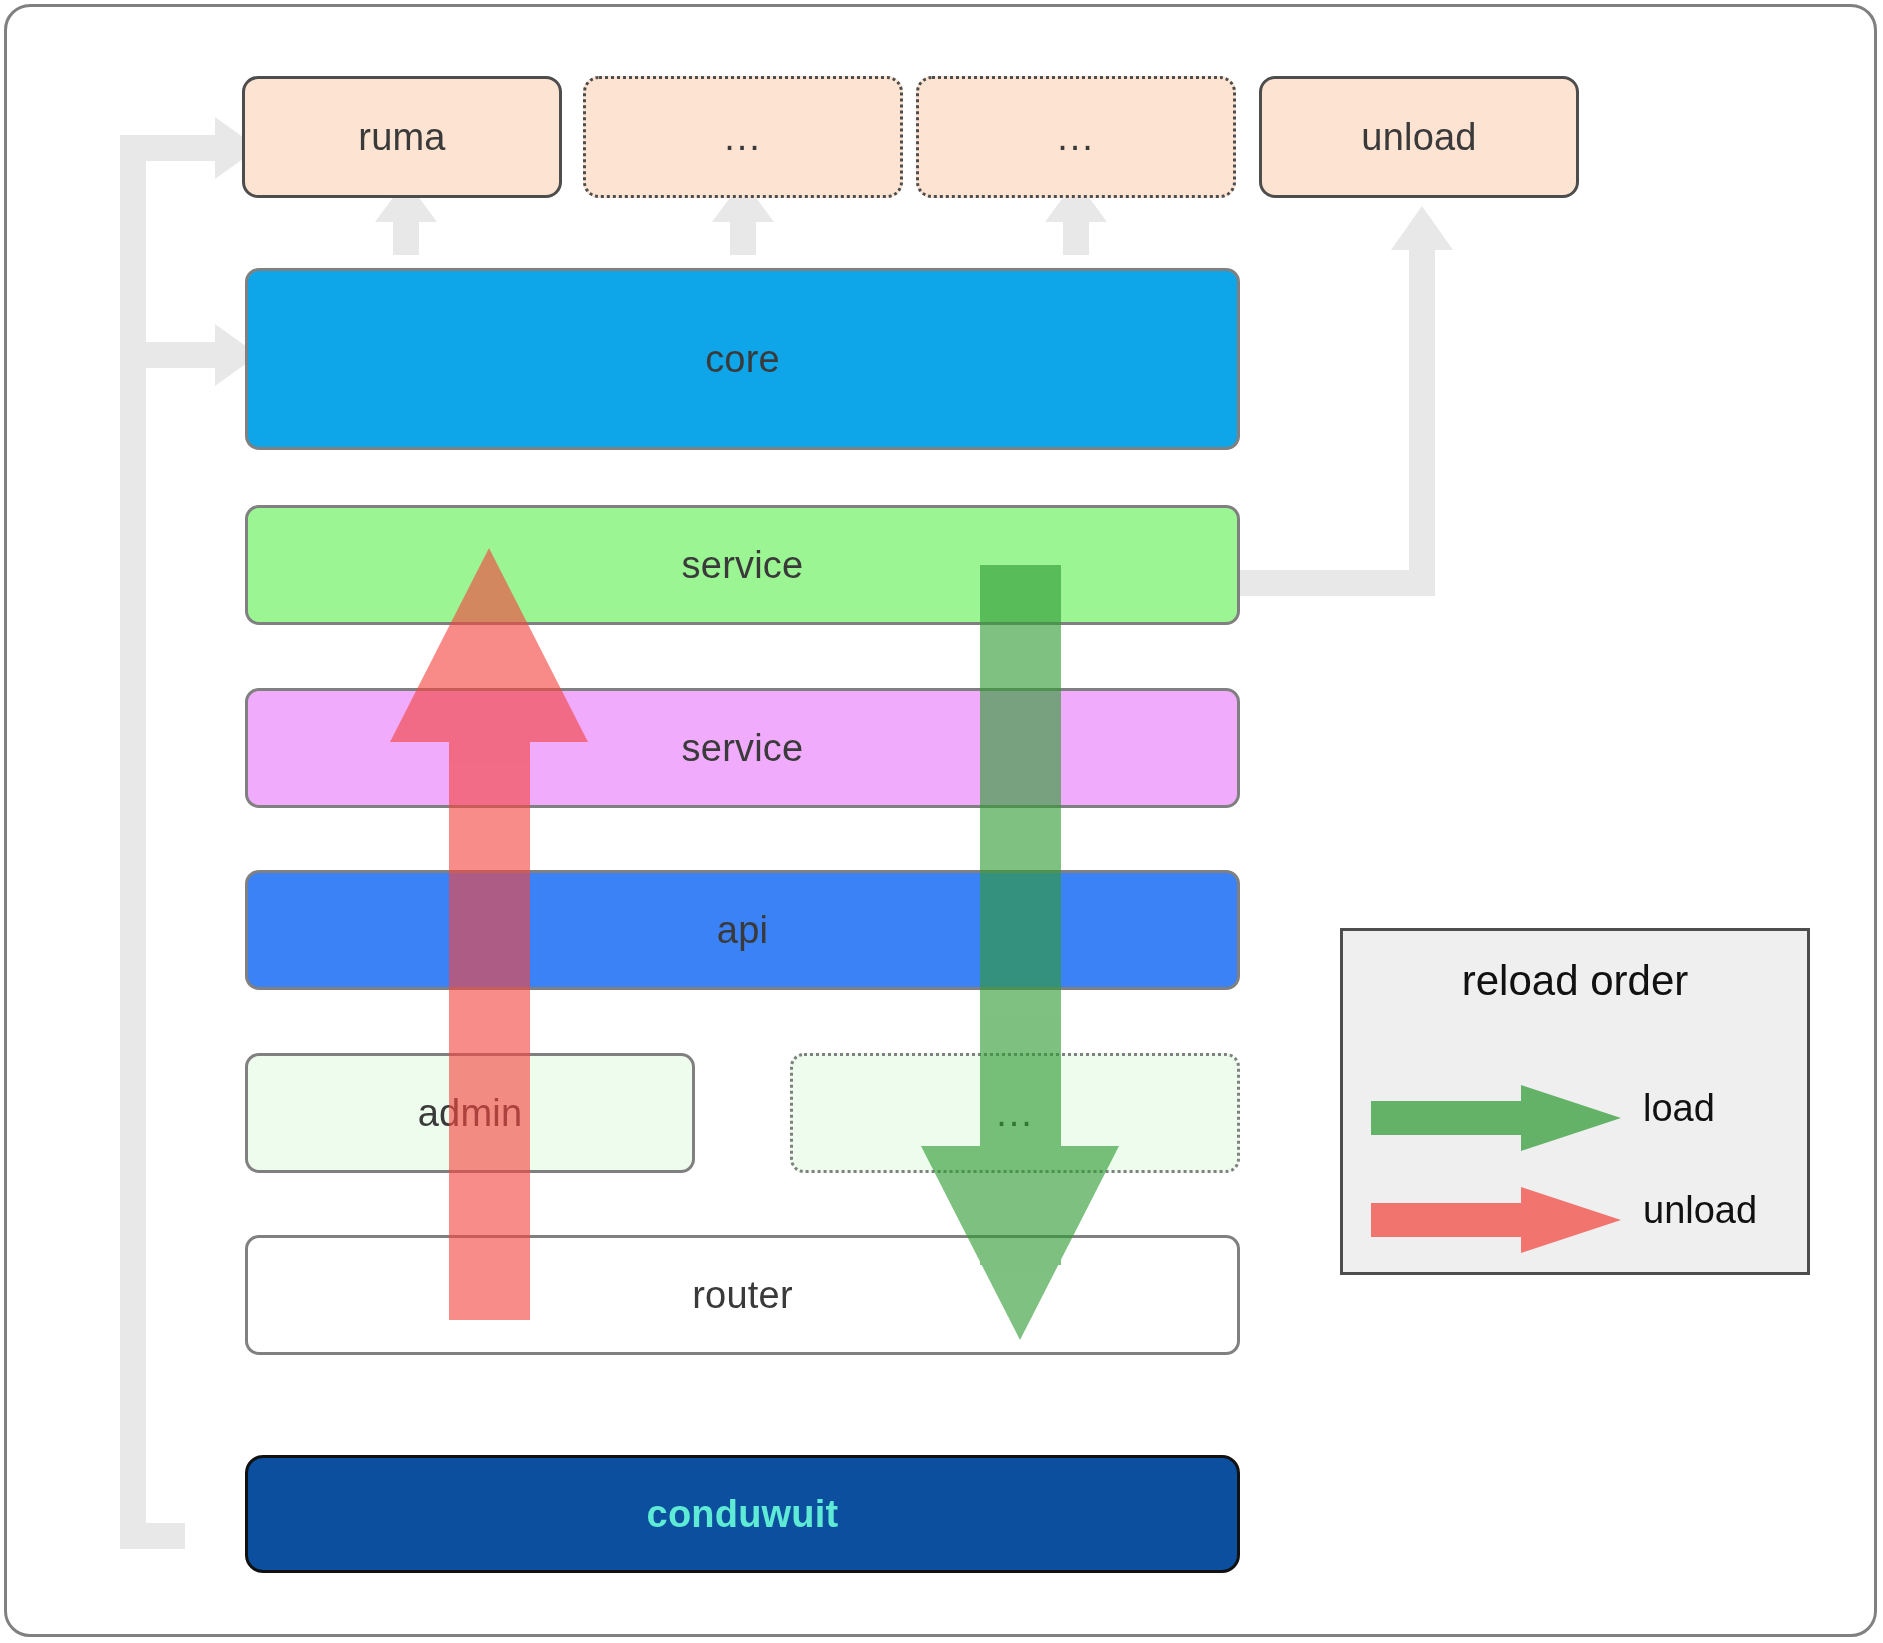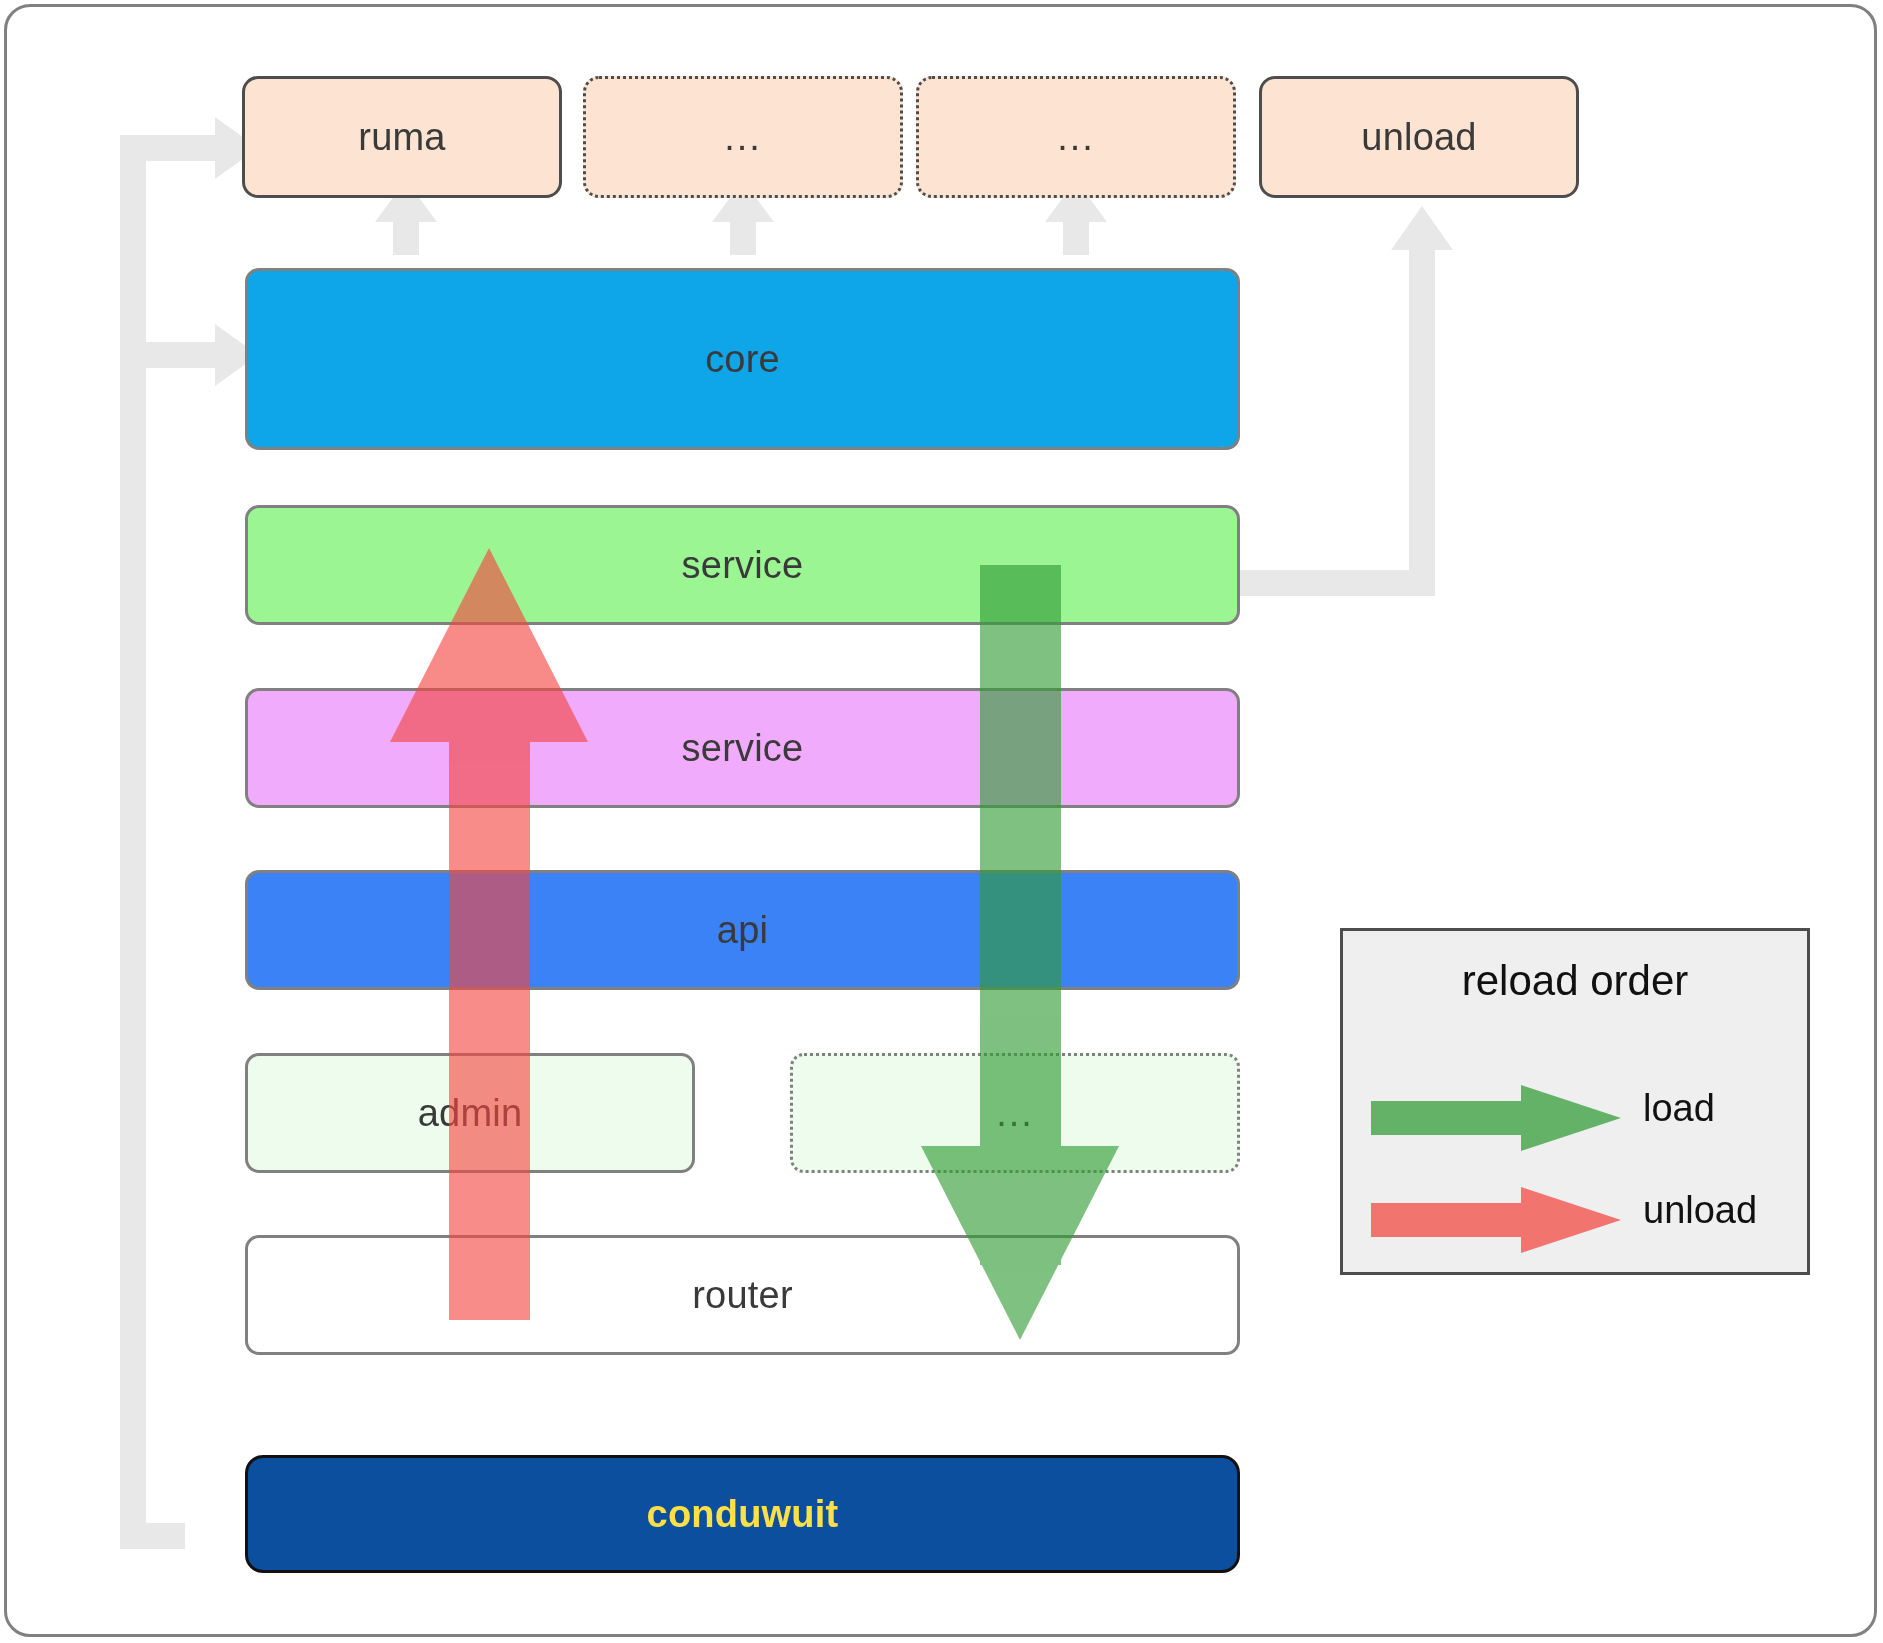--- a/index.html
+++ b/index.html
@@ -57,21 +57,21 @@
   }
   .node.crate {
     border: 3px solid #808080;
   }
   .node.crate.dashed {
     border: 3px dotted #808080;
   }
   .node.root {
     background: #0b4f9e;
     border: 3px solid #111111;
-    color: #fde047;
+    color: #5eead4;
     font-weight: bold;
   }
 
   .dots {
     letter-spacing: 2px;
     font-size: 38px;
     line-height: 0.5;
   }
 
   

